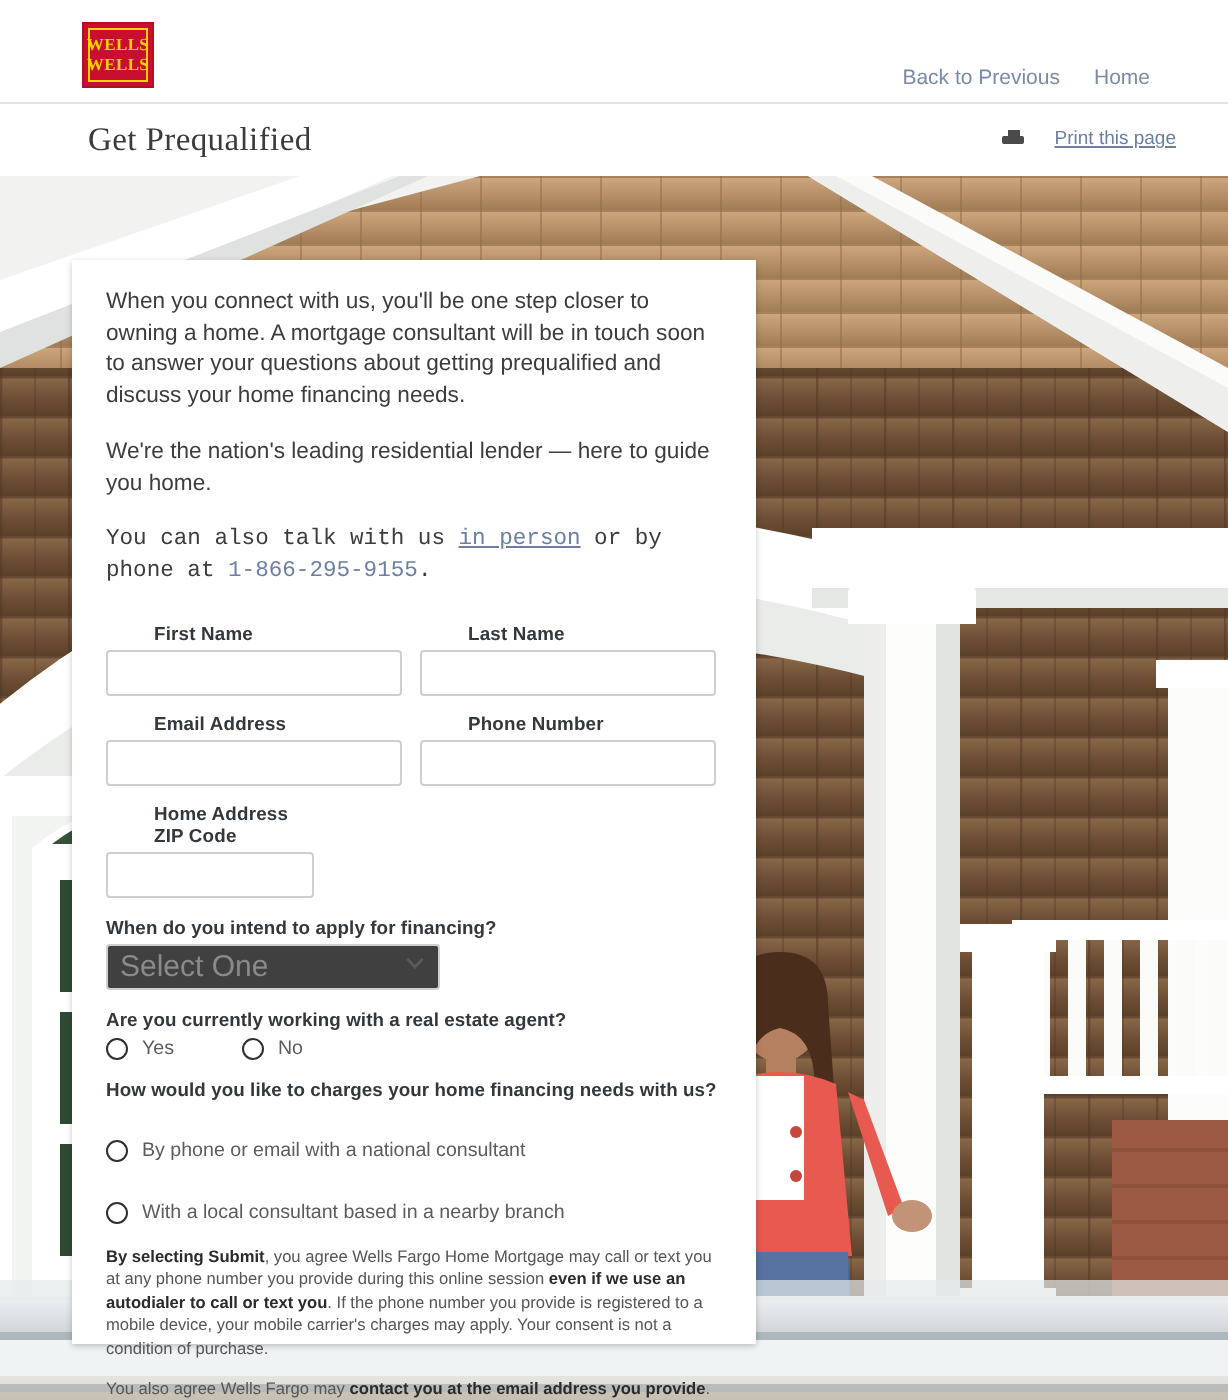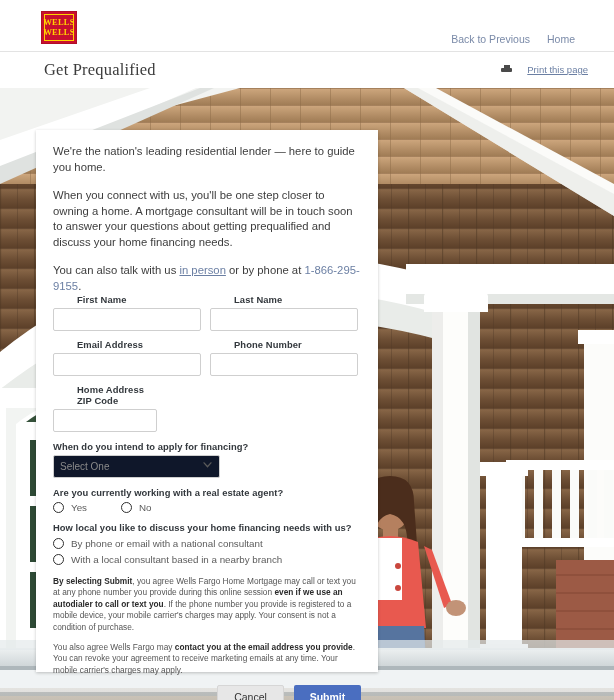--- a/index.html
+++ b/index.html
@@ -142,21 +142,21 @@
     box-shadow: 0 1px 3px rgba(0,0,0,0.22);
     padding: 14px 17px 0 17px;
   }
 
   .intro p {
     margin: 0 0 13px 0;
     font-size: 11.3px;
     line-height: 15.5px;
     color: #3d3d3d;
   }
-  .intro p:last-child { margin-bottom: 0; }
+  .intro p:last-child { margin-bottom: 17px; font-family: Liberation Mono, monospace; }
   .intro a {
     color: #6b7fa3;
     text-decoration: underline;
   }
   .intro a.phone { text-decoration: none; }
 
   
   .fieldrow {
     display: flex;
     gap: 9px;
@@ -195,22 +195,22 @@
   .selwrap {
     position: relative;
     width: 167px;
     height: 23px;
   }
   .selwrap select {
     width: 167px;
     height: 23px;
     border: 1px solid #cfcfcf;
     border-radius: 2px;
-    background: #0f172a;
-    font-size: 10px;
+    background: #404040;
+    font-size: 15px;
     color: #8a8a8a;
     padding: 0 4px 0 6px;
     appearance: none;
     -webkit-appearance: none;
     outline: none;
     font-family: "Liberation Sans", sans-serif;
   }
   .chev {
     position: absolute;
     right: 8px;
@@ -218,21 +218,21 @@
     width: 9px;
     height: 6px;
     pointer-events: none;
   }
 
   .radio-row {
     display: flex;
     align-items: center;
     margin-top: 4px;
   }
-  .radio-row.stack { margin-top: 5px; }
+  .radio-row.stack { margin-top: 20px; }
   .radio-opt {
     display: flex;
     align-items: flex-start;
     gap: 7px;
     margin-right: 34px;
   }
   .radio-opt .dot {
     width: 11px;
     height: 11px;
     border: 1.4px solid #2f2f2f;
@@ -499,22 +499,22 @@
       <rect x="0" y="552" width="614" height="10" fill="#e4e9eb" opacity="0.7"></rect>
 
       <rect x="0" y="608" width="614" height="4" fill="#cfc8bc"></rect>
 
       <rect x="0" y="600" width="614" height="12" fill="url(#gravelG)" opacity="0.35"></rect>
     </svg>
 
     <div class="panel">
 
       <div class="intro">
+        <p>When you connect with us, you'll be one step closer to owning a home. A mortgage consultant will be in touch soon to answer your questions about getting prequalified and discuss your home financing needs.</p>
         <p>We're the nation's leading residential lender — here to guide you home.</p>
-        <p>When you connect with us, you'll be one step closer to owning a home. A mortgage consultant will be in touch soon to answer your questions about getting prequalified and discuss your home financing needs.</p>
         <p><span>You can also talk with us </span><a href="#">in person</a><span> or by phone at </span><a href="#" class="phone">1-866-295-9155</a><span>.</span></p>
       </div>
 
       <div class="fieldrow">
         <div class="fld">
           <label>First Name</label>
           <input type="text" placeholder="" style="">
         </div>
         <div class="fld">
           <label>Last Name</label>
@@ -555,21 +555,21 @@
         <div class="radio-opt">
           <span class="dot"></span>
           <span class="rl">Yes</span>
         </div>
         <div class="radio-opt">
           <span class="dot"></span>
           <span class="rl">No</span>
         </div>
       </div>
 
-      <div class="q-label">How local you like to discuss your home financing needs with us?</div>
+      <div class="q-label">How would you like to charges your home financing needs with us?</div>
       <div class="radio-row stack">
         <div class="radio-opt">
           <span class="dot"></span>
           <span class="rl">By phone or email with a national consultant</span>
         </div>
       </div>
       <div class="radio-row stack">
         <div class="radio-opt">
           <span class="dot"></span>
           <span class="rl">With a local consultant based in a nearby branch</span>

